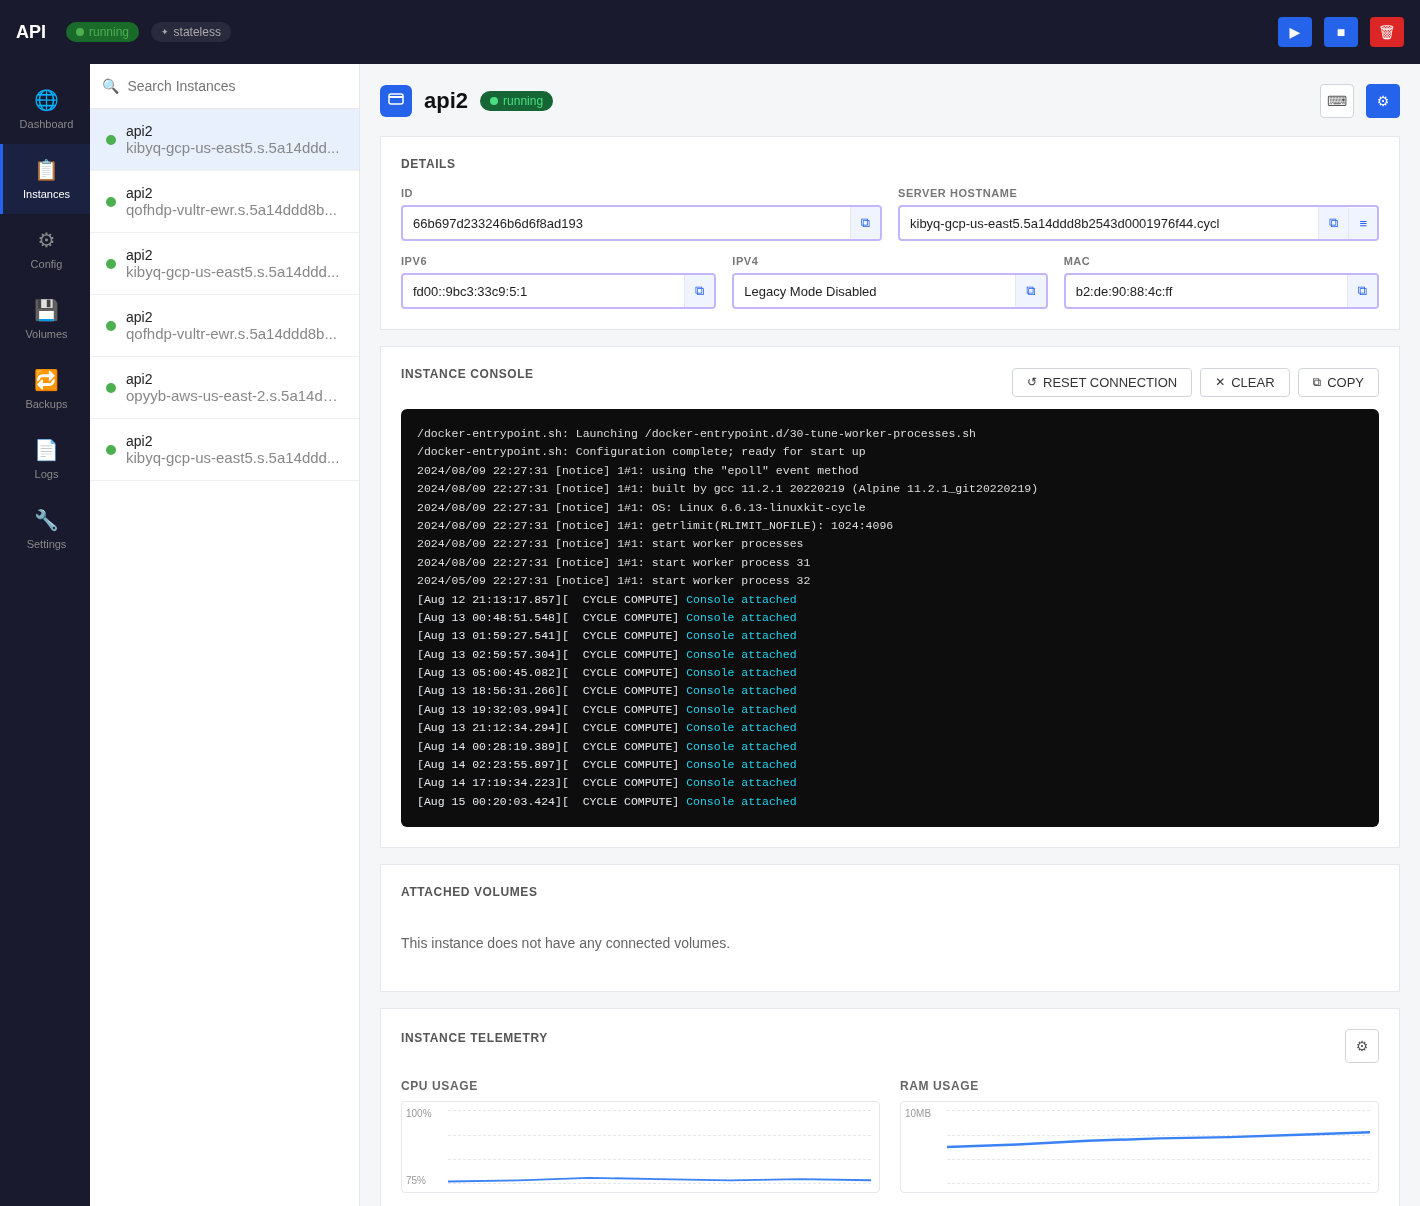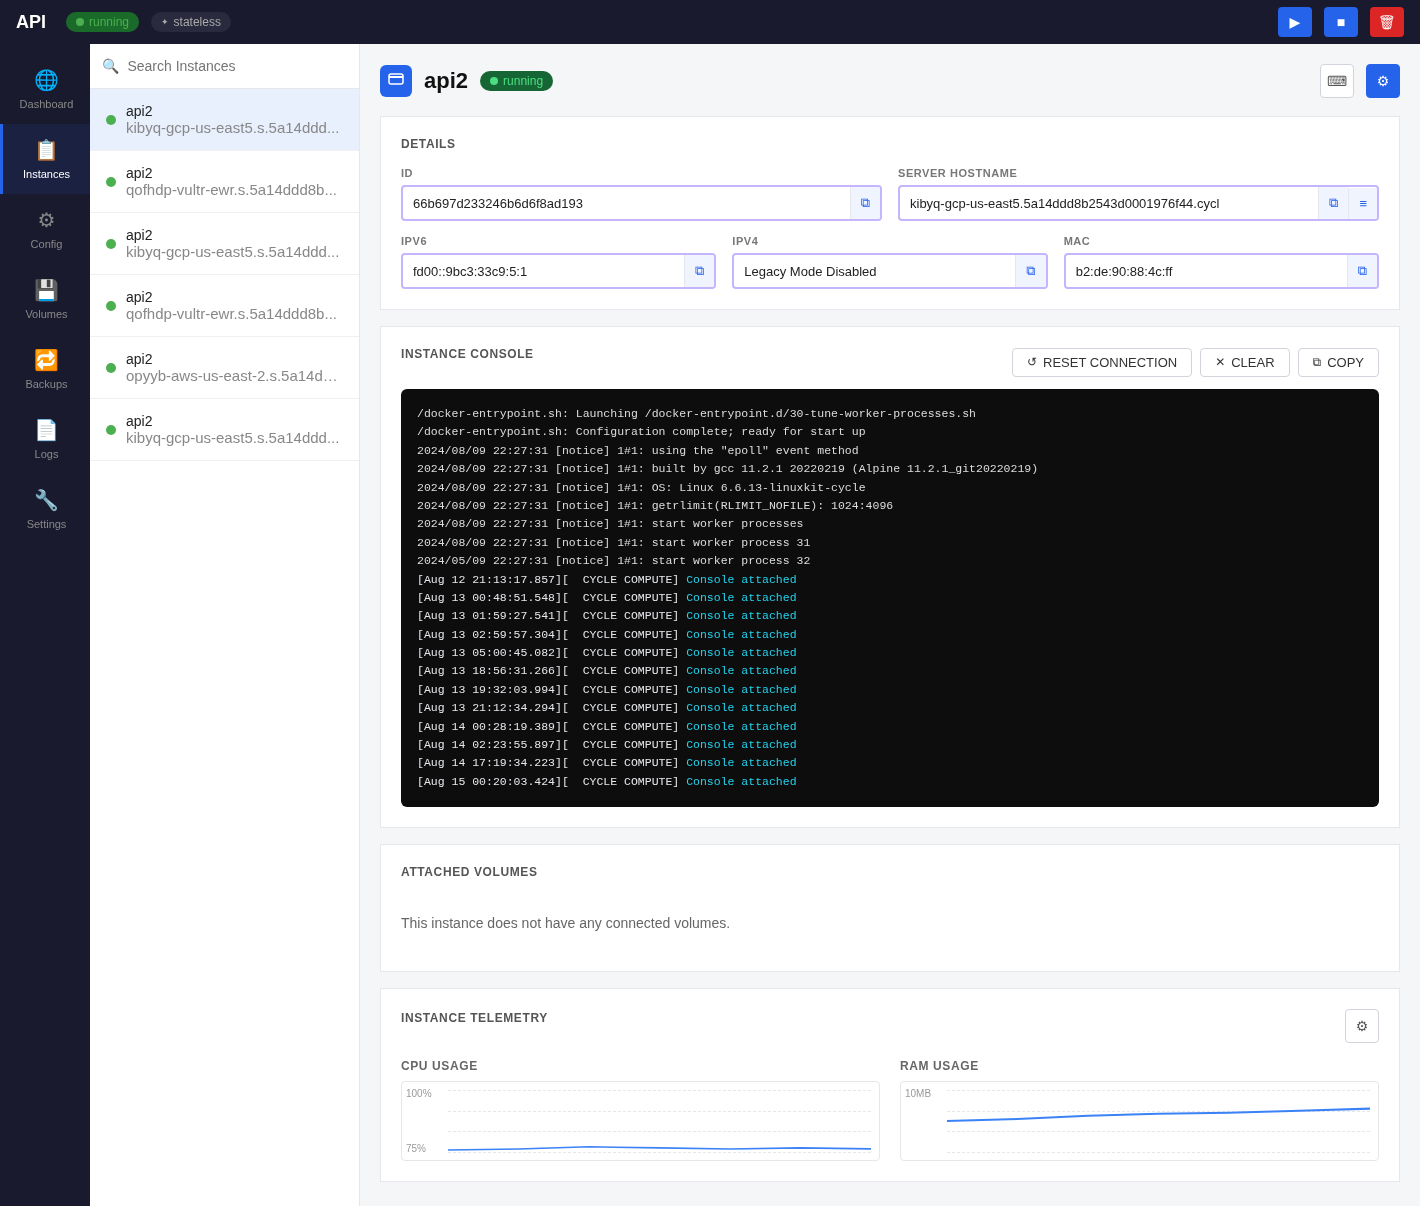--- a/index.html
+++ b/index.html
@@ -1,21 +1,21 @@
 <!DOCTYPE html>
 <html><head>
   <meta charset="utf-8">
   <style>
     * { box-sizing: border-box; margin: 0; padding: 0; }
     body { font-family: -apple-system, BlinkMacSystemFont, 'Segoe UI', sans-serif; background: #f0f2f5; display: flex; flex-direction: column; height: 1206px; width: 1420px; overflow: hidden; }
 
     
     .topbar {
       background: #1a1a2e;
-      height: 44px;
+      height: 64px;
       display: flex;
       align-items: center;
       padding: 0 16px;
       gap: 12px;
       flex-shrink: 0;
     }
     .topbar-title {
       color: #fff;
       font-size: 18px;
       font-weight: 700;
@@ -349,21 +349,21 @@
     }
     .chart-label {
       font-size: 12px;
       font-weight: 600;
       color: #666;
       text-transform: uppercase;
       letter-spacing: 0.05em;
       margin-bottom: 8px;
     }
     .chart-container {
-      height: 80px;
+      height: 92px;
       position: relative;
       border: 1px solid #e5e7eb;
       border-radius: 4px;
       padding: 8px;
       background: #fff;
     }
     .y-axis-labels {
       position: absolute;
       left: 4px;
       top: 6px;

